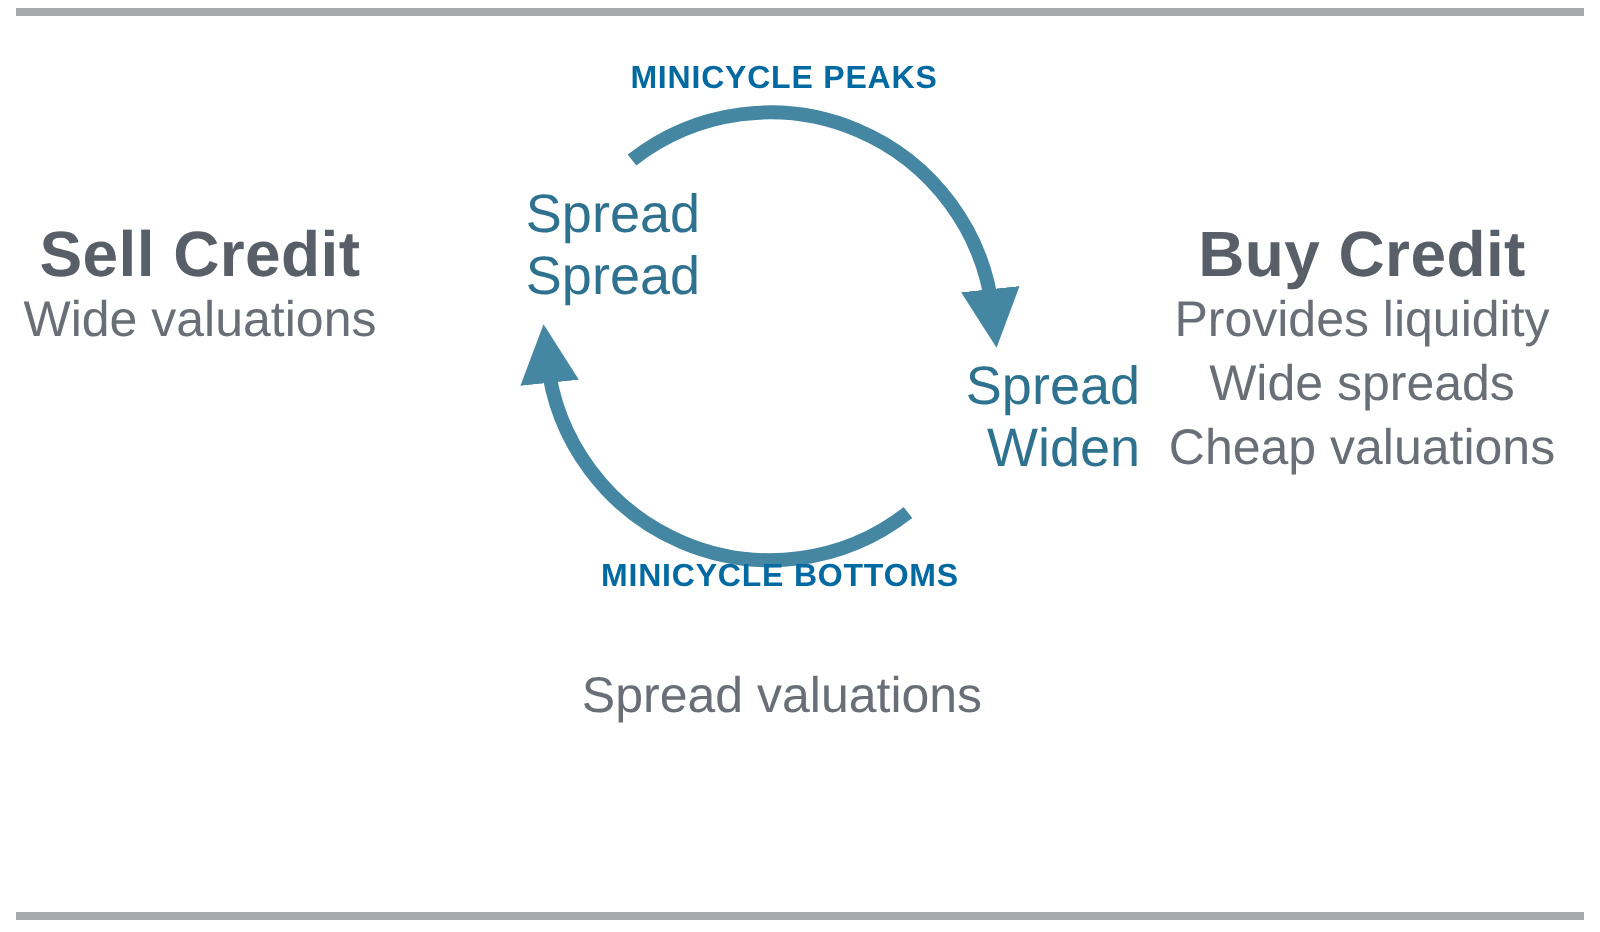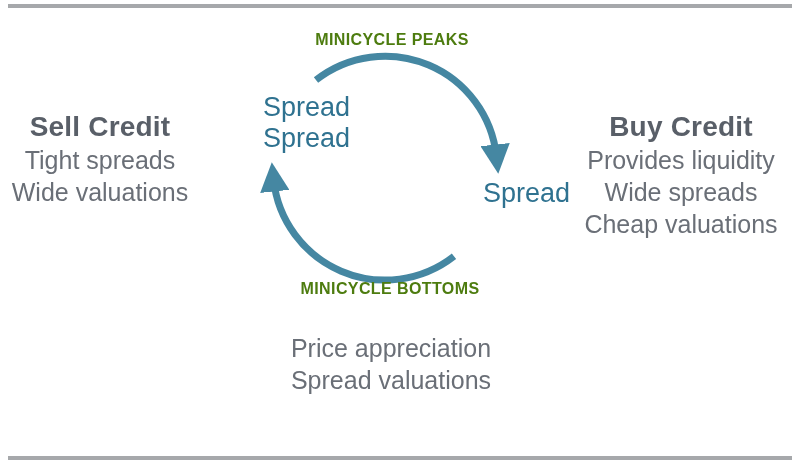--- a/index.html
+++ b/index.html
@@ -23,21 +23,21 @@
     background: #A6A8AB;
   }
   .rule.top { top: 4px; }
   .rule.bottom { top: 456px; }
 
   .text-block {
     position: absolute;
     text-align: center;
   }
   .block-title {
-    font-size: 28px;
+    font-size: 32px;
     font-weight: bold;
     color: #595F68;
     line-height: 34px;
     letter-spacing: 0.2px;
   }
   .block-line {
     font-size: 25px;
     color: #6A6F77;
     line-height: 32px;
   }
@@ -52,21 +52,21 @@
     font-size: 27px;
     line-height: 31px;
     font-weight: normal;
   }
   .tighten-node { left: 190px; top: 92px;  width: 160px; }
   .widen-node   { left: 410px; top: 178px; width: 160px; }
 
   .cycle-label {
     position: absolute;
     text-align: center;
-    color: #4d7c0f;
+    color: #0369a1;
     font-size: 16px;
     font-weight: bold;
     letter-spacing: 0.4px;
   }
   .peaks-label   { left: 292px; top: 31px;  width: 200px; }
   .bottoms-label { left: 290px; top: 280px; width: 200px; }
 
   svg.cycle-arrows {
     position: absolute;
     left: 0;
@@ -99,35 +99,34 @@
 
   <div class="cycle-label peaks-label">MINICYCLE PEAKS</div>
   <div class="cycle-label bottoms-label">MINICYCLE BOTTOMS</div>
 
   <div class="cycle-node tighten-node">
     <div>Spread</div>
     <div>Spread</div>
   </div>
   <div class="cycle-node widen-node">
     <div>Spread</div>
+    <div>Widen</div>
   </div>
 
   <div class="text-block sell-block">
     <div class="block-title">Sell Credit</div>
-    <div class="block-line">Tight spreads</div>
     <div class="block-line">Wide valuations</div>
   </div>
 
   <div class="text-block buy-block">
     <div class="block-title">Buy Credit</div>
     <div class="block-line">Provides liquidity</div>
     <div class="block-line">Wide spreads</div>
     <div class="block-line">Cheap valuations</div>
   </div>
 
   <div class="text-block alpha-block">
-    <div class="block-line">Price appreciation</div>
     <div class="block-line">Spread valuations</div>
   </div>
 
   <div class="rule bottom"></div>
 
 </div>
 
 </body></html>

